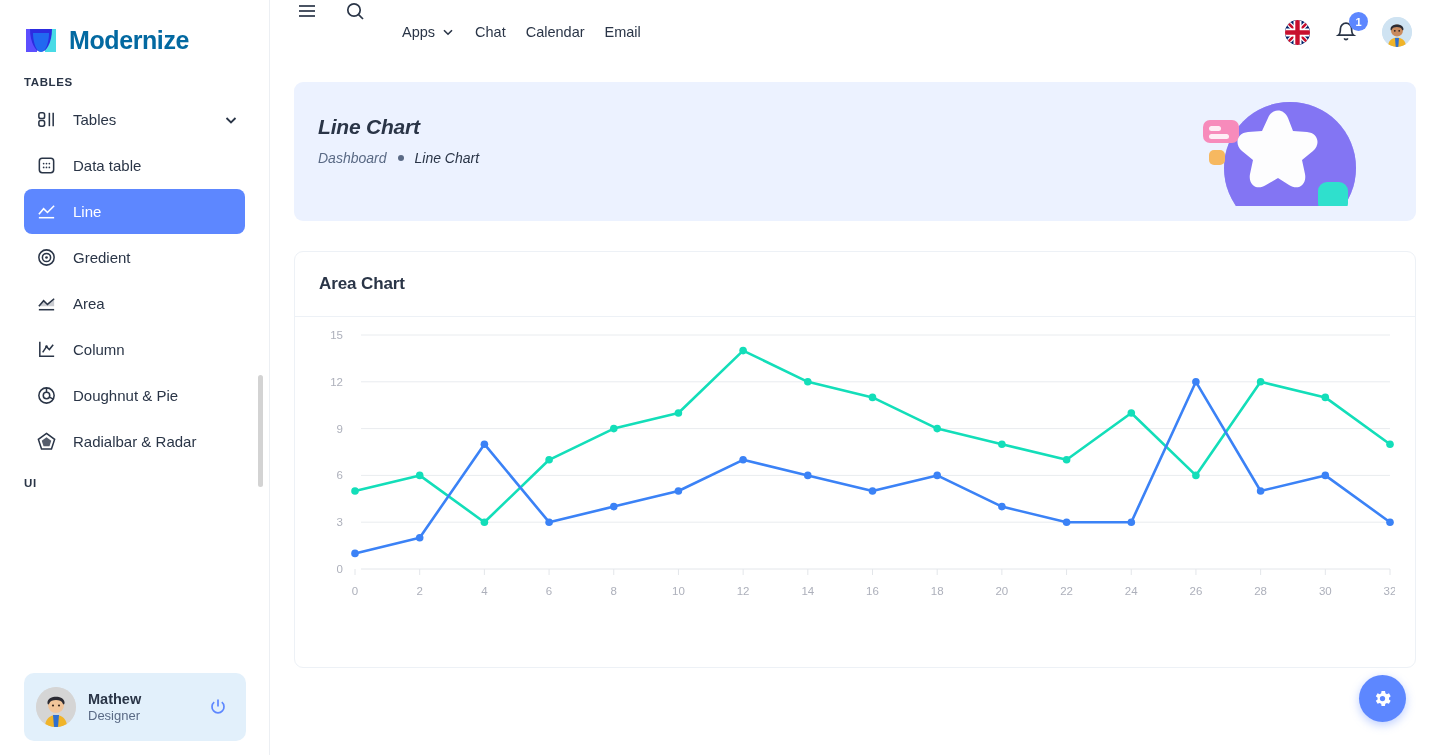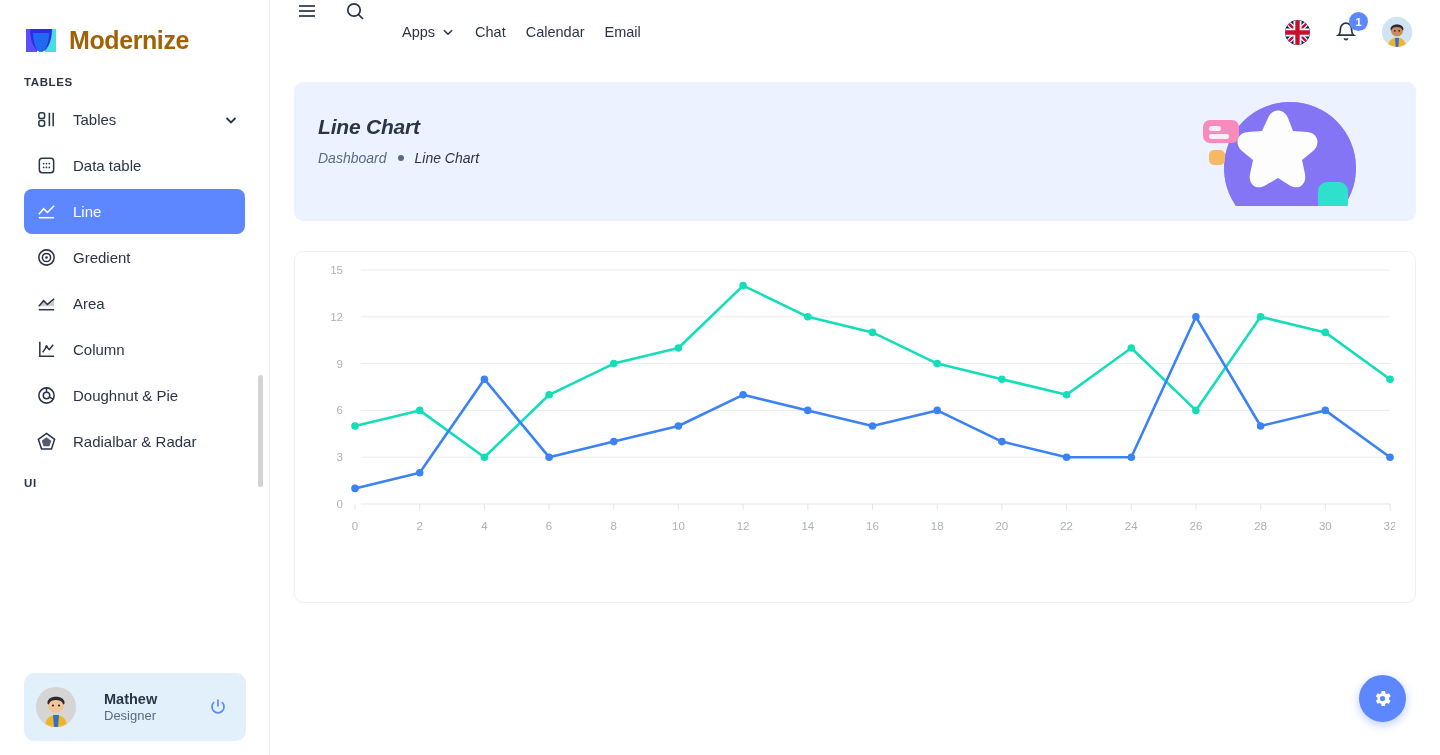--- a/index.html
+++ b/index.html
@@ -20,21 +20,21 @@
     flex: 0 0 270px;
     overflow: hidden;
   }
   .brand {
     display: flex; align-items: center; gap: 11px;
     padding: 18px 0 0 24px; height: 62px;
   }
   .brand-mark { width: 34px; height: 26px; position: relative; }
   .brand-mark svg { display: block; }
   .brand-name {
-    font-size: 25px; font-weight: bold; color: #a16207;
+    font-size: 25px; font-weight: bold; color: #0369a1;
     letter-spacing: -0.4px;
   }
 
   .nav-scroll { position: relative; height: 693px; padding-top: 2px; }
   .nav-section-label {
     font-size: 11.5px; font-weight: bold; letter-spacing: 0.6px;
     color: #2a3547; padding: 12px 0 8px 24px; text-transform: uppercase;
   }
   .nav-item {
     display: flex; align-items: center; gap: 16px;
@@ -53,21 +53,21 @@
 
   .sb-thumb {
     position: absolute; left: 258px; top: 375px;
     width: 5px; height: 112px; border-radius: 3px; background: #d3d3d3;
   }
 
   .profile-card {
     position: absolute; left: 24px; bottom: 14px;
     width: 222px; height: 68px; border-radius: 10px;
     background: #e2f0fb;
-    display: flex; align-items: center; padding: 8px 12px; gap: 28px;
+    display: flex; align-items: center; padding: 8px 12px; gap: 12px;
   }
   .avatar-sm {
     width: 40px; height: 40px; border-radius: 50%;
     background: #d8d8d8; overflow: hidden; position: relative; flex: 0 0 40px;
   }
   .pf-text { flex: 1; line-height: 1.25; }
   .pf-name { font-size: 14.5px; font-weight: bold; color: #2a3547; }
   .pf-role { font-size: 13px; color: #5a6a85; }
   .power-btn { width: 20px; height: 20px; margin-right: 6px; display:flex; }
   .power-btn svg { stroke: #5d87ff; fill: none; stroke-width: 1.7; }
@@ -381,20 +381,23 @@
             <rect x="19" y="44" width="12" height="5" rx="2.5" fill="#fff" opacity=".85"></rect>
             <rect x="19" y="52" width="20" height="5" rx="2.5" fill="#fff" opacity=".85"></rect>
             <rect x="19" y="68" width="16" height="15" rx="5" fill="#f6b860"></rect>
             <path d="M78 36 c4-10 16-10 20 0 l5 13 14 1 c11 1 14 12 6 19 l-11 9 3 14 c2 11-7 17-16 11 l-11-7 -12 7 c-9 6-18 0-16-11 l3-14 -11-9 c-8-7-5-18 6-19 l14-1z" fill="#fdfdfe"></path>
             <rect x="128" y="100" width="30" height="30" rx="9" fill="#2fe0cd"></rect>
           </svg>
         </div>
       </div>
 
       <div class="card">
+        <div class="card-head">
+          <div class="card-title">Area Chart</div>
+        </div>
         <div class="card-body">
           <svg class="chart-svg" id="chart" width="1100" height="330" viewBox="0 0 1100 330">
               <text x="48" y="256" class="axis-label y">0</text>
               <line x1="66" y1="205.2" x2="1095" y2="205.2" stroke="#e9ecef" stroke-width="1"></line>
               <text x="48" y="209.2" class="axis-label y">3</text>
               <line x1="66" y1="158.39999999999998" x2="1095" y2="158.39999999999998" stroke="#e9ecef" stroke-width="1"></line>
               <text x="48" y="162.39999999999998" class="axis-label y">6</text>
               <line x1="66" y1="111.6" x2="1095" y2="111.6" stroke="#e9ecef" stroke-width="1"></line>
               <text x="48" y="115.6" class="axis-label y">9</text>
               <line x1="66" y1="64.79999999999998" x2="1095" y2="64.79999999999998" stroke="#e9ecef" stroke-width="1"></line>

